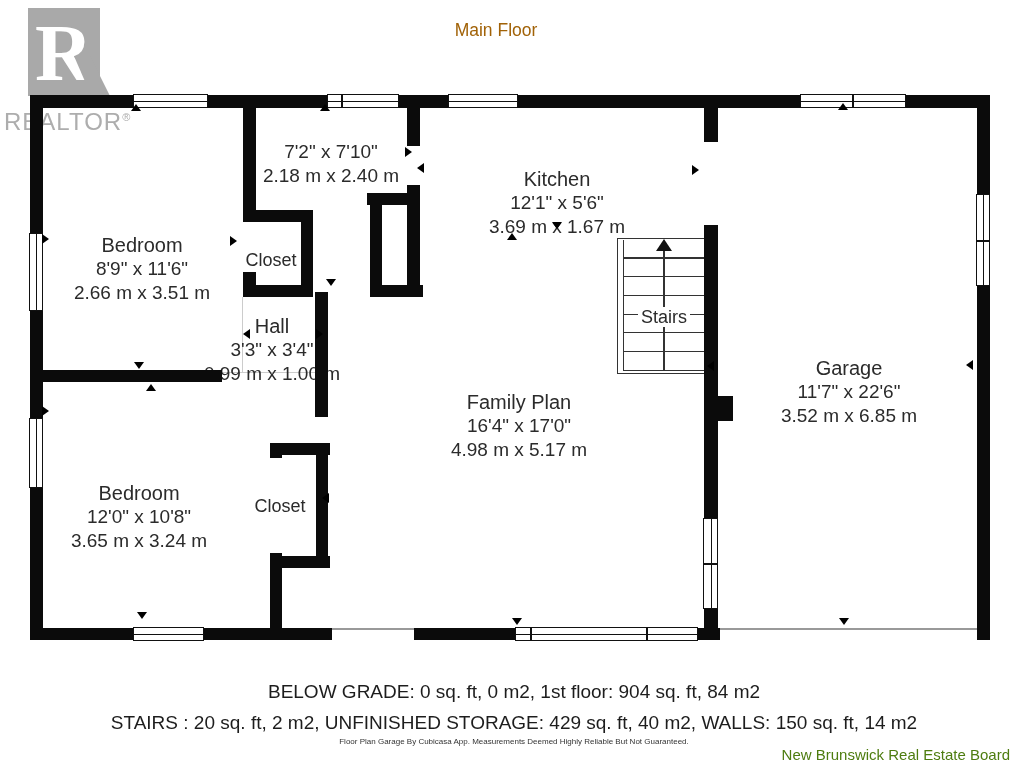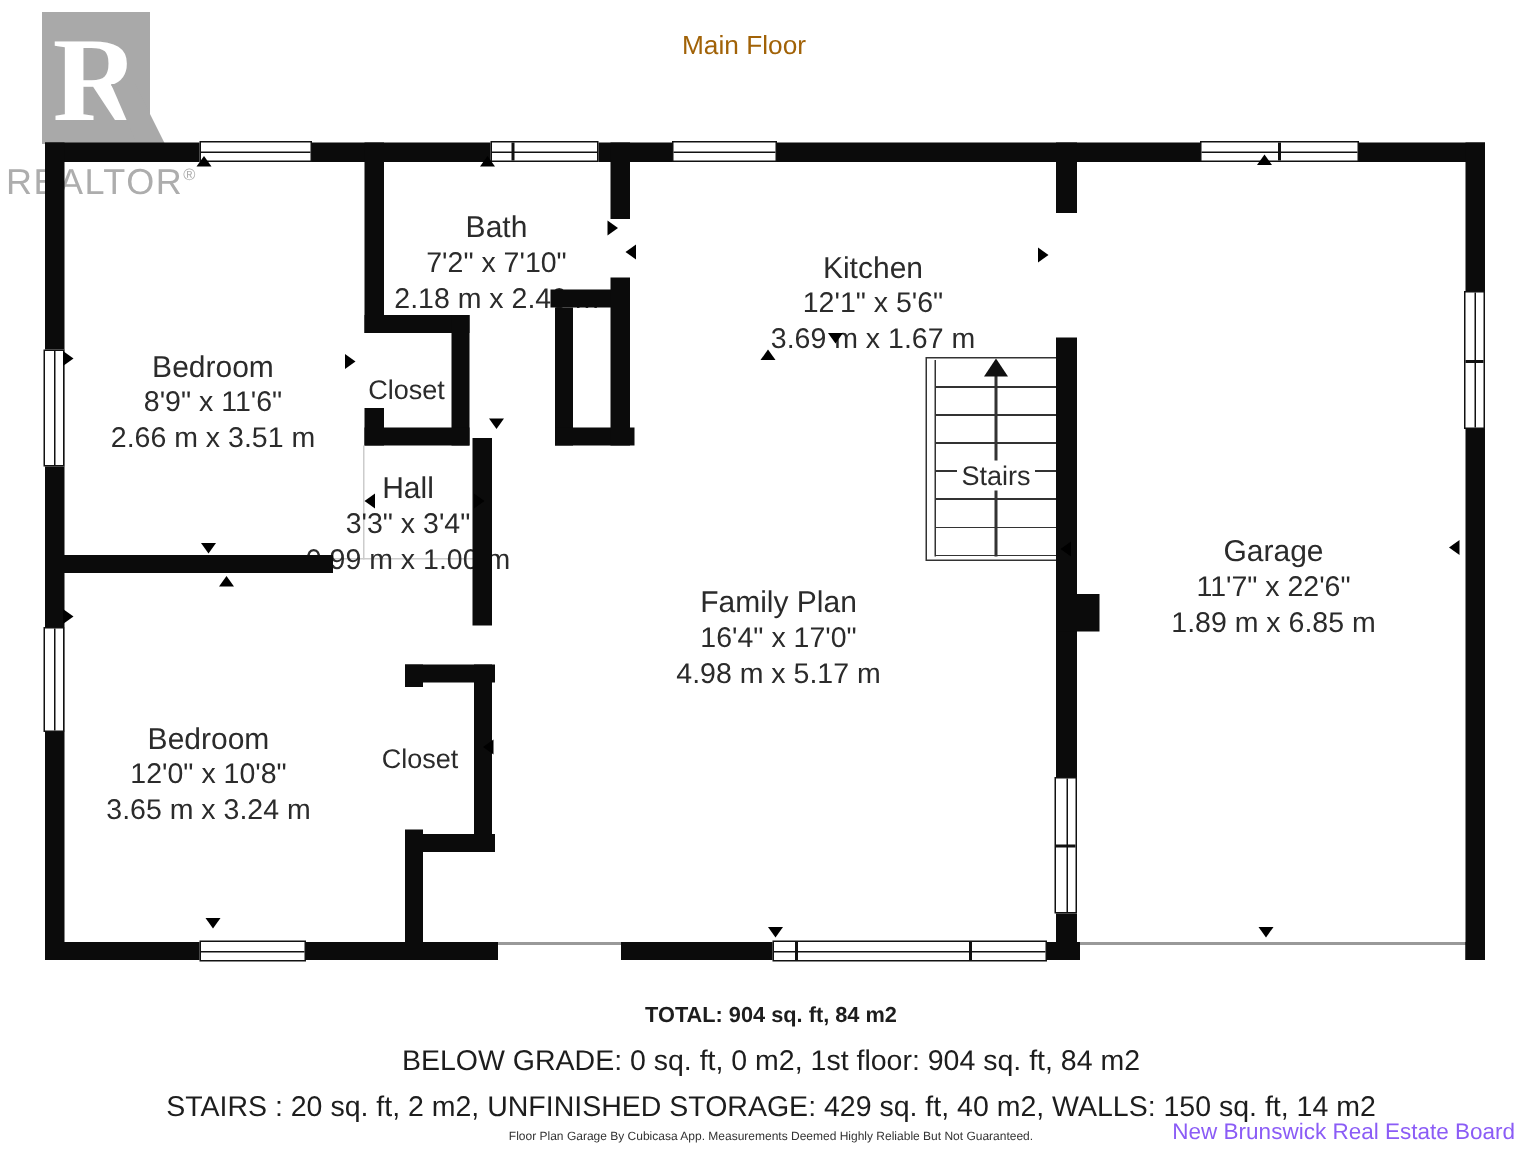--- a/index.html
+++ b/index.html
@@ -41,21 +41,21 @@
   .logo{position:absolute;left:28px;top:8px;z-index:1;}
   .logo-text{position:absolute;left:4px;top:108px;z-index:1;font-size:24px;color:#adadad;
              letter-spacing:1px;white-space:nowrap;}
   .logo-text sup{font-size:11px;}
   
   .summary{position:absolute;left:514px;top:669px;transform:translateX(-50%);width:940px;
            text-align:center;color:#1d1d1d;z-index:3;}
   .s-total{font-weight:bold;font-size:14.5px;margin:0 0 3px 0;}
   .s-line{font-size:19px;line-height:15.5px;margin:15px 0 1px 0;}
   .s-disc{font-size:8px;color:#333;margin-top:7px;}
-  .attribution{position:absolute;right:14px;top:746px;font-size:15px;color:#8b5cf6;z-index:3;white-space:nowrap;}
+  .attribution{position:absolute;right:14px;top:746px;font-size:15px;color:#4d7c0f;z-index:3;white-space:nowrap;}
 </style>
 </head>
 <body>
 
 <div class="screen">
 
   <div class="logo">
     <svg width="84" height="92" viewBox="0 0 84 92">
       <rect x="0" y="0" width="72" height="88" fill="#a9a9a9"></rect>
       <text x="36" y="72" font-family="Liberation Serif, DejaVu Serif, serif" font-size="80" font-weight="bold" fill="#ffffff" text-anchor="middle">R</text>
@@ -144,25 +144,24 @@
   <div class="tri right" style="left:316px;top:329px"></div>
   <div class="tri right" style="left:42px;top:234px"></div>
   <div class="tri right" style="left:42px;top:406px"></div>
   <div class="tri left" style="left:417px;top:163px"></div>
   <div class="tri left" style="left:243px;top:329px"></div>
   <div class="tri left" style="left:322px;top:493px"></div>
   <div class="tri left" style="left:707px;top:361px"></div>
   <div class="tri left" style="left:966px;top:360px"></div>
 
   <div class="room" style="left:331px;top:140px">
-    <div class="nm">Bath</div>
     <div>7'2" x 7'10"</div>
     <div>2.18 m x 2.40 m</div>
   </div>
-  <div class="room" style="left:582px;top:167px">
+  <div class="room" style="left:557px;top:167px">
     <div class="nm">Kitchen</div>
     <div>12'1" x 5'6"</div>
     <div>3.69 m x 1.67 m</div>
   </div>
   <div class="room" style="left:142px;top:233px">
     <div class="nm">Bedroom</div>
     <div>8'9" x 11'6"</div>
     <div>2.66 m x 3.51 m</div>
   </div>
   <div class="room small" style="left:271px;top:248px">
@@ -177,33 +176,32 @@
     <span class="stairs-lab">Stairs</span>
   </div>
   <div class="room" style="left:519px;top:390px">
     <div class="nm">Family Plan</div>
     <div>16'4" x 17'0"</div>
     <div>4.98 m x 5.17 m</div>
   </div>
   <div class="room" style="left:849px;top:356px">
     <div class="nm">Garage</div>
     <div>11'7" x 22'6"</div>
-    <div>1.89 m x 6.85 m</div>
+    <div>3.52 m x 6.85 m</div>
   </div>
   <div class="room" style="left:139px;top:481px">
     <div class="nm">Bedroom</div>
     <div>12'0" x 10'8"</div>
     <div>3.65 m x 3.24 m</div>
   </div>
   <div class="room small" style="left:280px;top:494px">
     <div>Closet</div>
   </div>
 
   <div class="summary">
-    <div class="s-total">TOTAL: 904 sq. ft, 84 m2</div>
     <div class="s-line">BELOW GRADE: 0 sq. ft, 0 m2, 1st floor: 904 sq. ft, 84 m2</div>
     <div class="s-line">STAIRS : 20 sq. ft, 2 m2, UNFINISHED STORAGE: 429 sq. ft, 40 m2, WALLS: 150 sq. ft, 14 m2</div>
     <div class="s-disc">Floor Plan Garage By Cubicasa App. Measurements Deemed Highly Reliable But Not Guaranteed.</div>
   </div>
 
   <div class="attribution">New Brunswick Real Estate Board</div>
 
 </div>
 
 </body></html>

